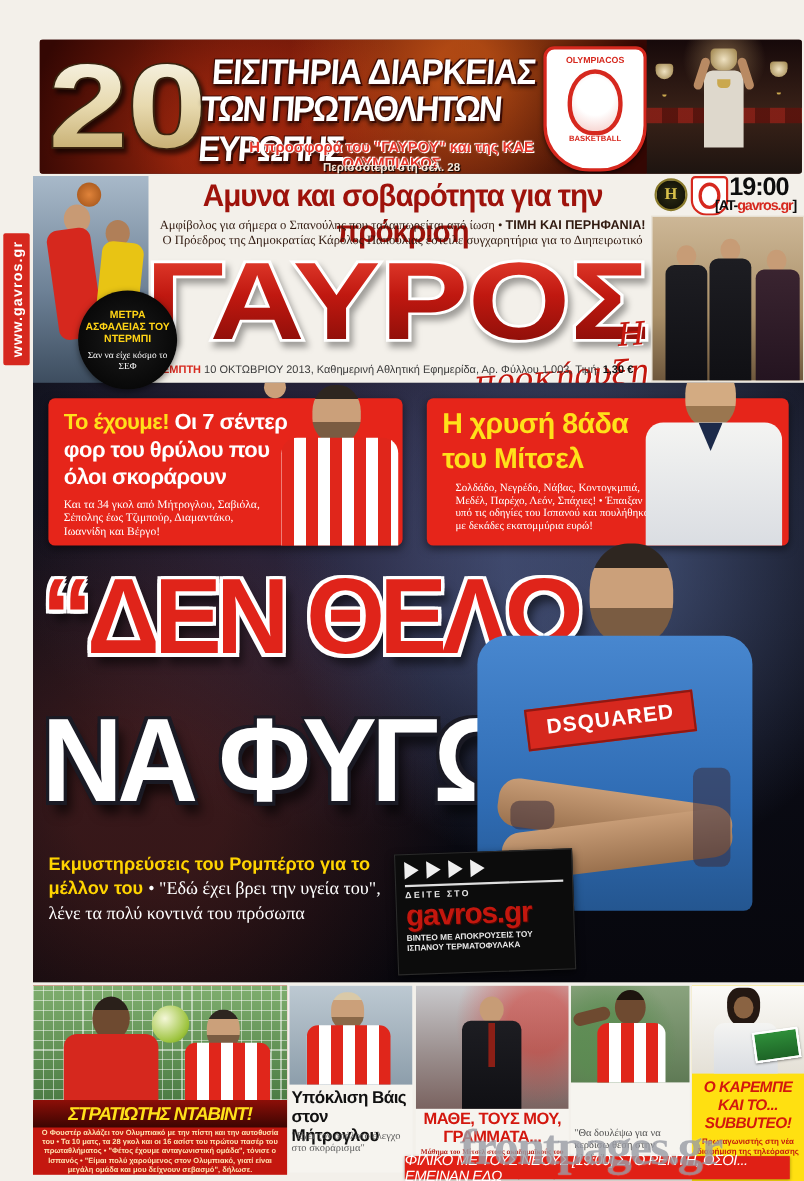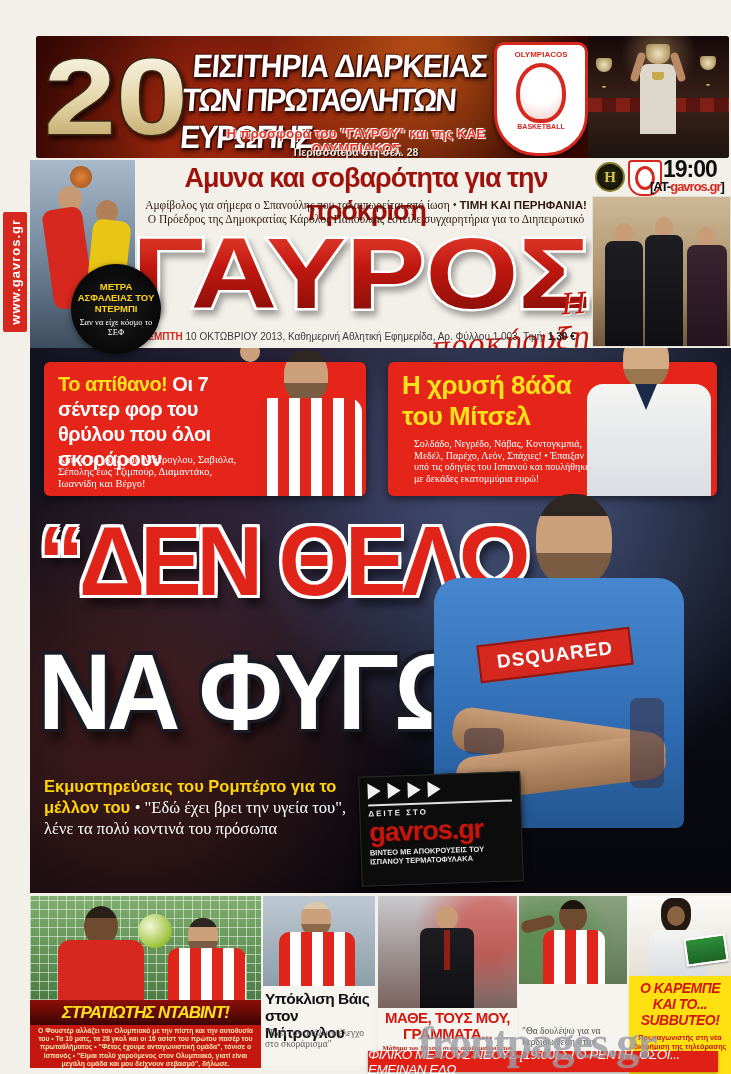--- a/index.html
+++ b/index.html
@@ -287,21 +287,21 @@
     <div class="abs suit-head" style="left:62px;top:20px;width:18px;height:20px;"></div>
     <div class="abs suit" style="left:52px;top:38px;width:38px;height:111px;"></div>
     <div class="abs suit-head" style="left:104px;top:30px;width:18px;height:20px;"></div>
     <div class="abs suit" style="left:94px;top:48px;width:40px;height:101px;background:linear-gradient(180deg,#3a2430,#241420);"></div>
   </div>
 
   <div class="abs mainsec">
 
     <div class="abs featbox feat-l">
       <div class="txt">
-        <span class="kick">Το απίθανο! </span><span>Οι 7 σέντερ φορ του θρύλου που όλοι σκοράρουν</span>
+        <span class="kick">Το έχουμε! </span><span>Οι 7 σέντερ φορ του θρύλου που όλοι σκοράρουν</span>
       </div>
       <div class="body">Και τα 34 γκολ από Μήτρογλου, Σαβιόλα, Σέπολης έως Τζιμπούρ, Διαμαντάκο, Ιωαννίδη και Βέργο!</div>
       <div class="fig" style="right:2px;top:-12px;width:110px;height:146px;">
         <div class="abs head" style="left:30px;top:0;width:44px;height:52px;"></div>
         <div class="abs striped" style="left:2px;top:48px;width:106px;height:98px;border-radius:14px 14px 0 0;"></div>
         <div class="abs" style="left:-14px;top:-8px;width:20px;height:20px;background:#cba07a;border-radius:50%;"></div>
       </div>
     </div>
 
     <div class="abs featbox feat-r">

